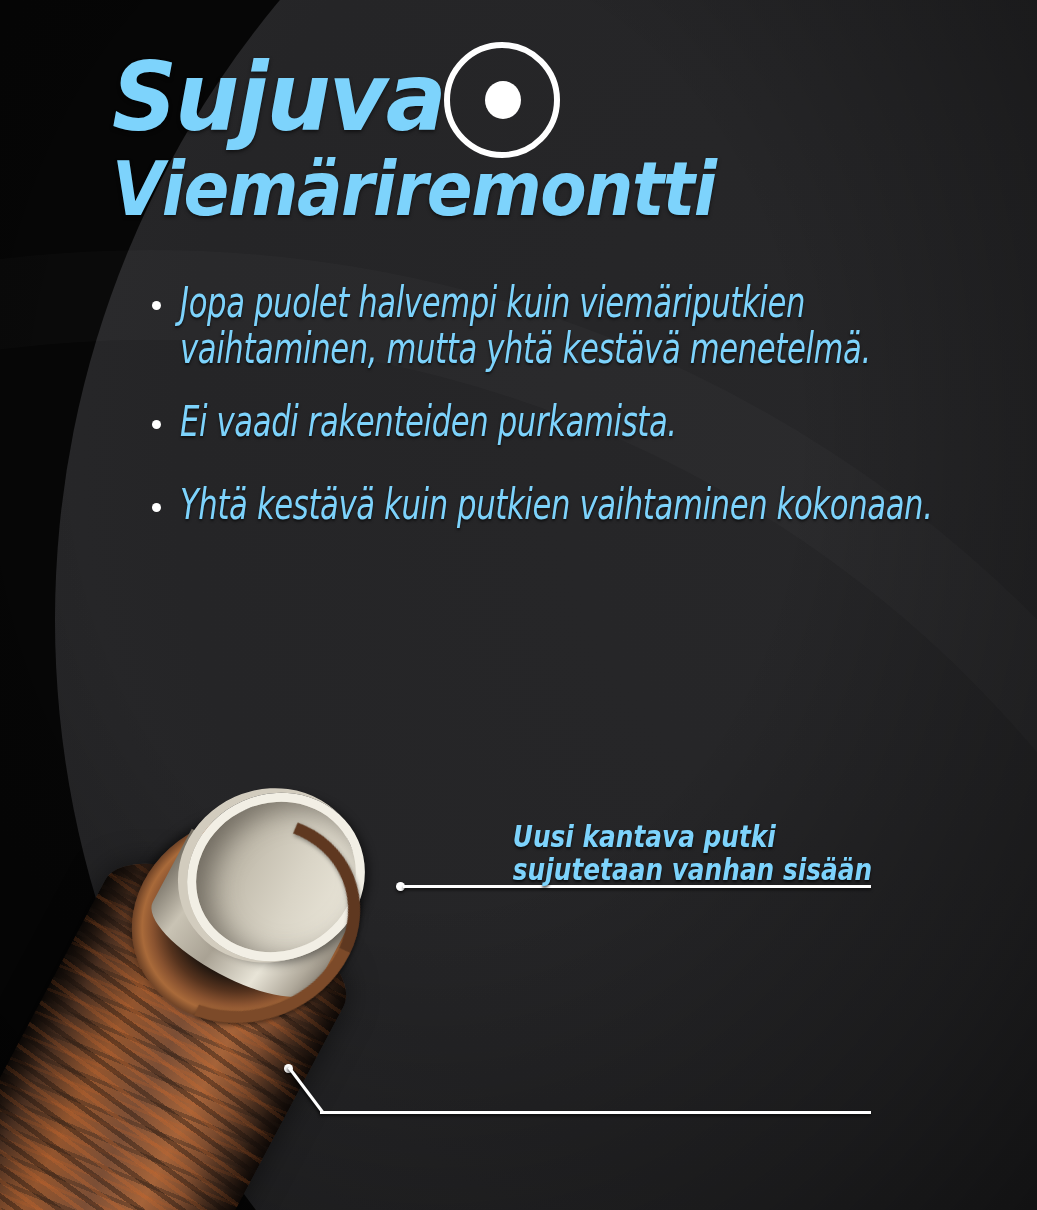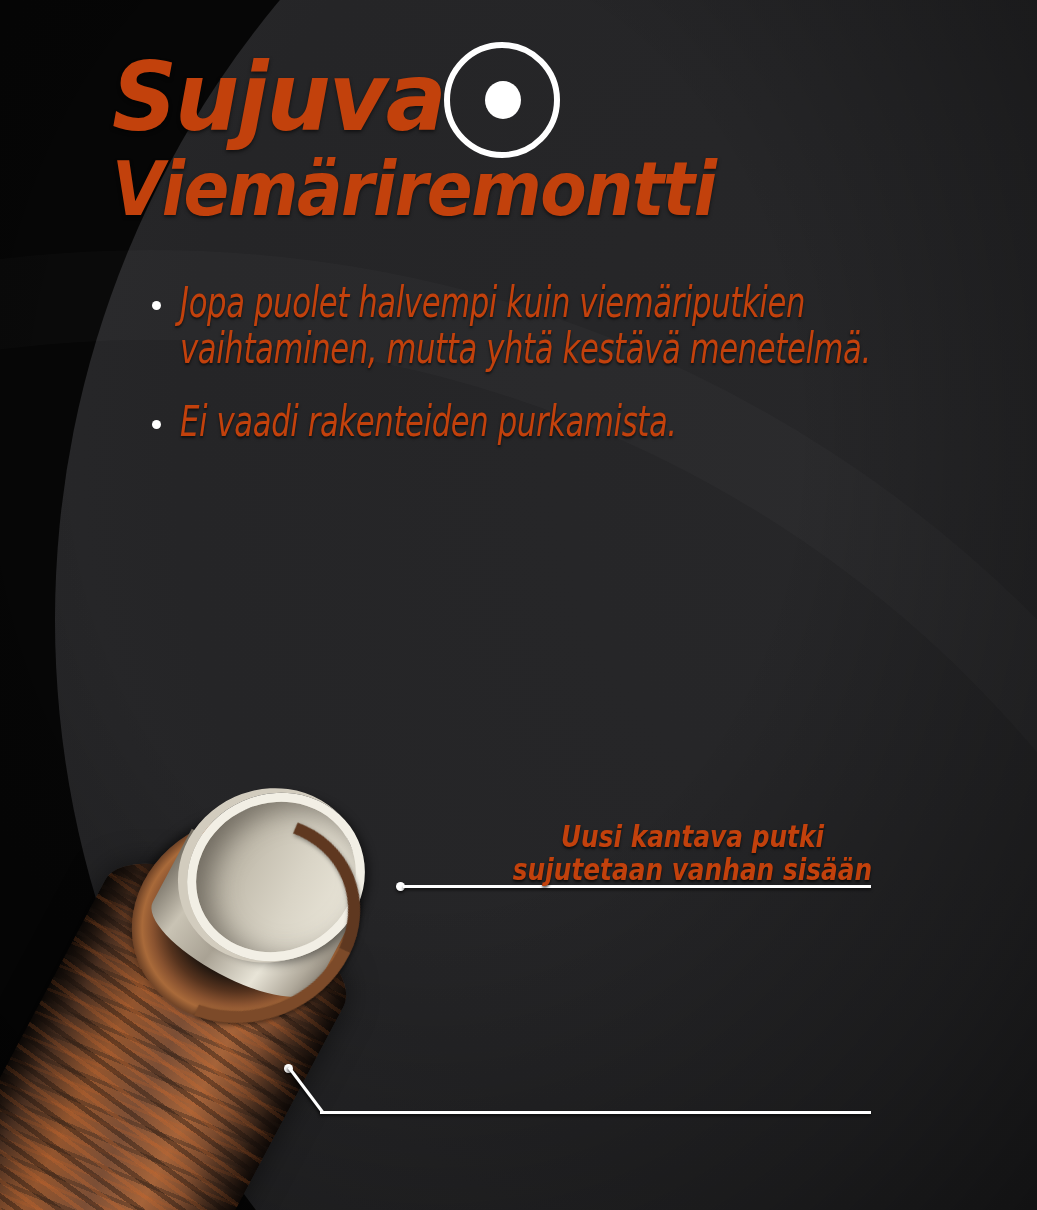--- a/index.html
+++ b/index.html
@@ -1,21 +1,21 @@
 <!DOCTYPE html>
 <html><head>
 <meta charset="utf-8">
 <style>
   * { margin:0; padding:0; box-sizing:border-box; }
   html,body { background:#000; }
   .page {
     position:relative; width:1037px; height:1210px; overflow:hidden;
     background:#060606;
     font-family:"DejaVu Sans", sans-serif;
-    color:#c2410c;
+    color:#7dd3fc;
   }
   
   .bg-circle {
     position:absolute; left:55px; top:-347px; width:1934px; height:1934px;
     border-radius:50%;
     background: radial-gradient(circle at 46% 42%, #272729 0%, #252527 50%, #2b2b2d 88%, #343436 97.5%, #2a2a2c 100%);
   }
   .bg-arc {
     position:absolute; left:-1100px; top:250px; width:2500px; height:2500px;
     border-radius:50%; border:90px solid rgba(255,255,255,0.018);
@@ -103,21 +103,21 @@
   }
   .old-pipe-rim-front {
     position:absolute; left:130px; top:817px; width:232px; height:204px;
     transform:rotate(-22deg); border-radius:50%;
     border:12px solid transparent;
     border-bottom-color:#7c4a29; border-right-color:#5f3820;
     filter: drop-shadow(0 2px 2px rgba(0,0,0,0.4));
   }
   
   .callout-label {
-    position:absolute; z-index:10; text-align:center;
+    position:absolute; z-index:10; text-align:left;
     font-size:31px; line-height:33px; font-weight:bold; font-style:italic;
     text-shadow:0 2px 3px rgba(0,0,0,0.65);
   }
   .callout-label .clabel-line {
     display:block; white-space:nowrap;
     transform:scaleX(0.80); transform-origin:100% 50%;
   }
   .callout-label .clabel-line:empty { display:none; }
   .callout-new-label { right:165px; top:820px; }
   .callout-old-label { right:166px; top:1075px; }
@@ -152,20 +152,24 @@
 
   <ul class="benefits">
     <li>
       <span class="bullet-line">Jopa puolet halvempi kuin viemäriputkien</span>
       <span class="bullet-line">vaihtaminen, mutta yhtä kestävä menetelmä.</span>
     </li>
     <li>
       <span class="bullet-line">Ei vaadi rakenteiden purkamista.</span>
 
     </li>
+    <li>
+      <span class="bullet-line">Yhtä kestävä kuin putkien vaihtaminen kokonaan.</span>
+
+    </li>
   </ul>
 
   <div class="pipe">
     <div class="old-pipe-body"></div>
     <div class="old-pipe-rim"></div>
     <div class="new-pipe-body"></div>
     <div class="new-pipe-opening"></div>
     <div class="old-pipe-rim-front"></div>
   </div>
 

